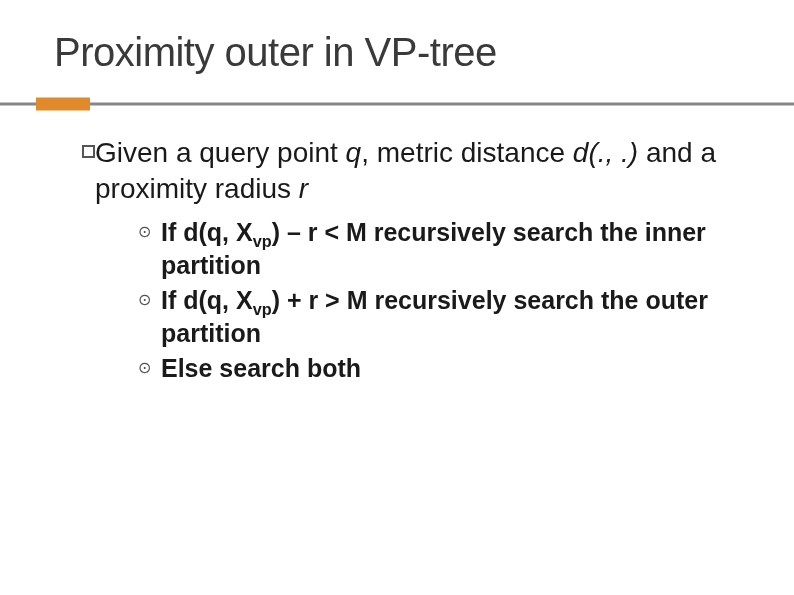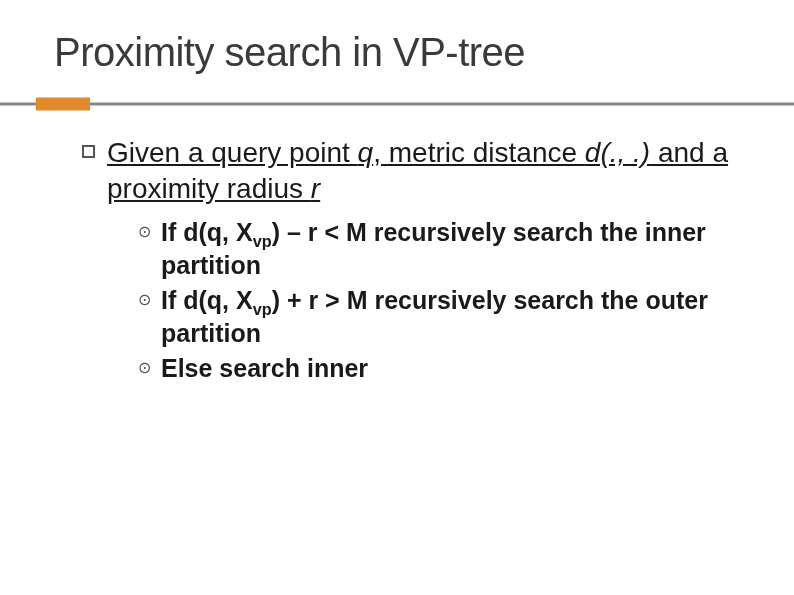--- a/index.html
+++ b/index.html
@@ -46,25 +46,23 @@
     height: 13px;
     background: #e08a2c;
     transform: translateY(-50%);
   }
   .content {
     padding-left: 32px;
     padding-right: 10px;
   }
   .lvl1 {
     display: flex;
-    gap: 12px;
     font-size: 28px;
     line-height: 1.3;
     margin-bottom: 4px;
-    text-decoration: underline;
   }
   .lvl1 .bullet {
     flex: 0 0 auto;
     width: 13px;
     height: 13px;
     border: 2px solid #555;
     margin-top: 10px;
   }
   .lvl1 .txt { flex: 1 1 auto; }
   .sub {
@@ -88,21 +86,21 @@
   }
   .lvl2 .txt { flex: 1 1 auto; font-weight: bold; }
   .it { font-style: italic; }
   sub { font-size: 0.65em; vertical-align: sub; line-height: 0; }
 </style>
 </head>
 <body>
 
 <div class="slide">
 
-  <h1 class="title">Proximity search in VP-tree</h1>
+  <h1 class="title">Proximity outer in VP-tree</h1>
 
   <div class="rule-wrap">
     <div class="rule-line"></div>
     <div class="rule-accent"></div>
   </div>
 
   <div class="content">
 
     <div class="lvl1">
       <span class="bullet"></span>
@@ -117,20 +115,20 @@
         <span class="txt">If d(q, X<sub>vp</sub>) – r &lt; M recursively search the inner partition</span>
       </div>
 
       <div class="lvl2">
         <span class="bullet">⊙</span>
         <span class="txt">If d(q, X<sub>vp</sub>) + r &gt; M recursively search the outer partition</span>
       </div>
 
       <div class="lvl2">
         <span class="bullet">⊙</span>
-        <span class="txt">Else search inner</span>
+        <span class="txt">Else search both</span>
       </div>
 
     </div>
 
   </div>
 
 </div>
 
 </body></html>

